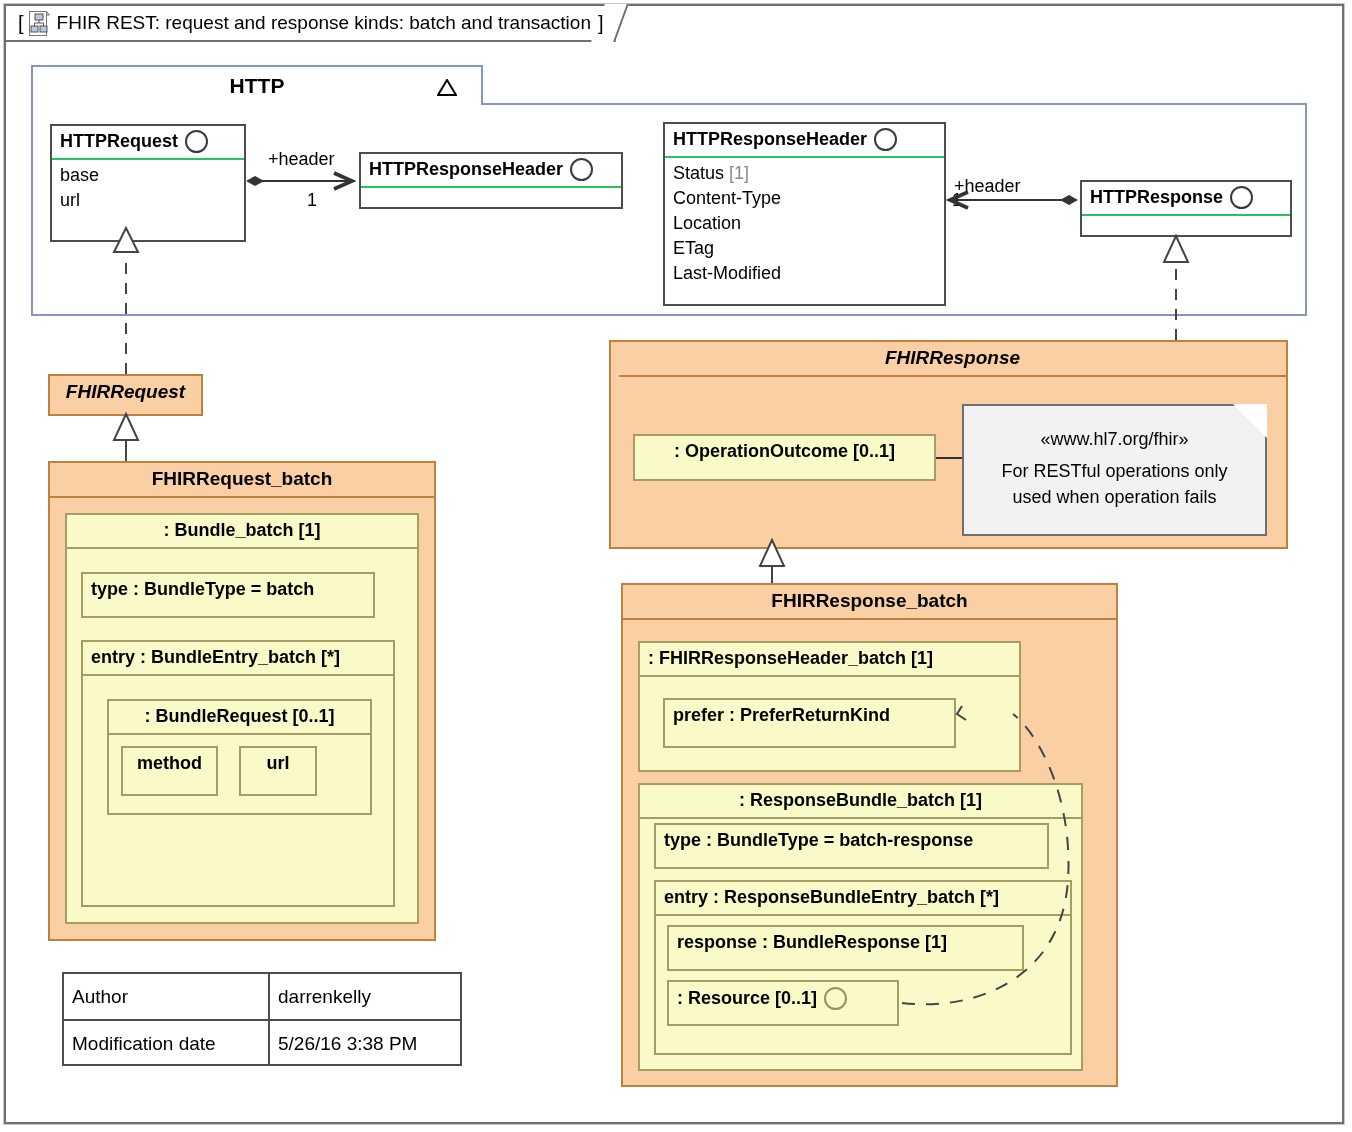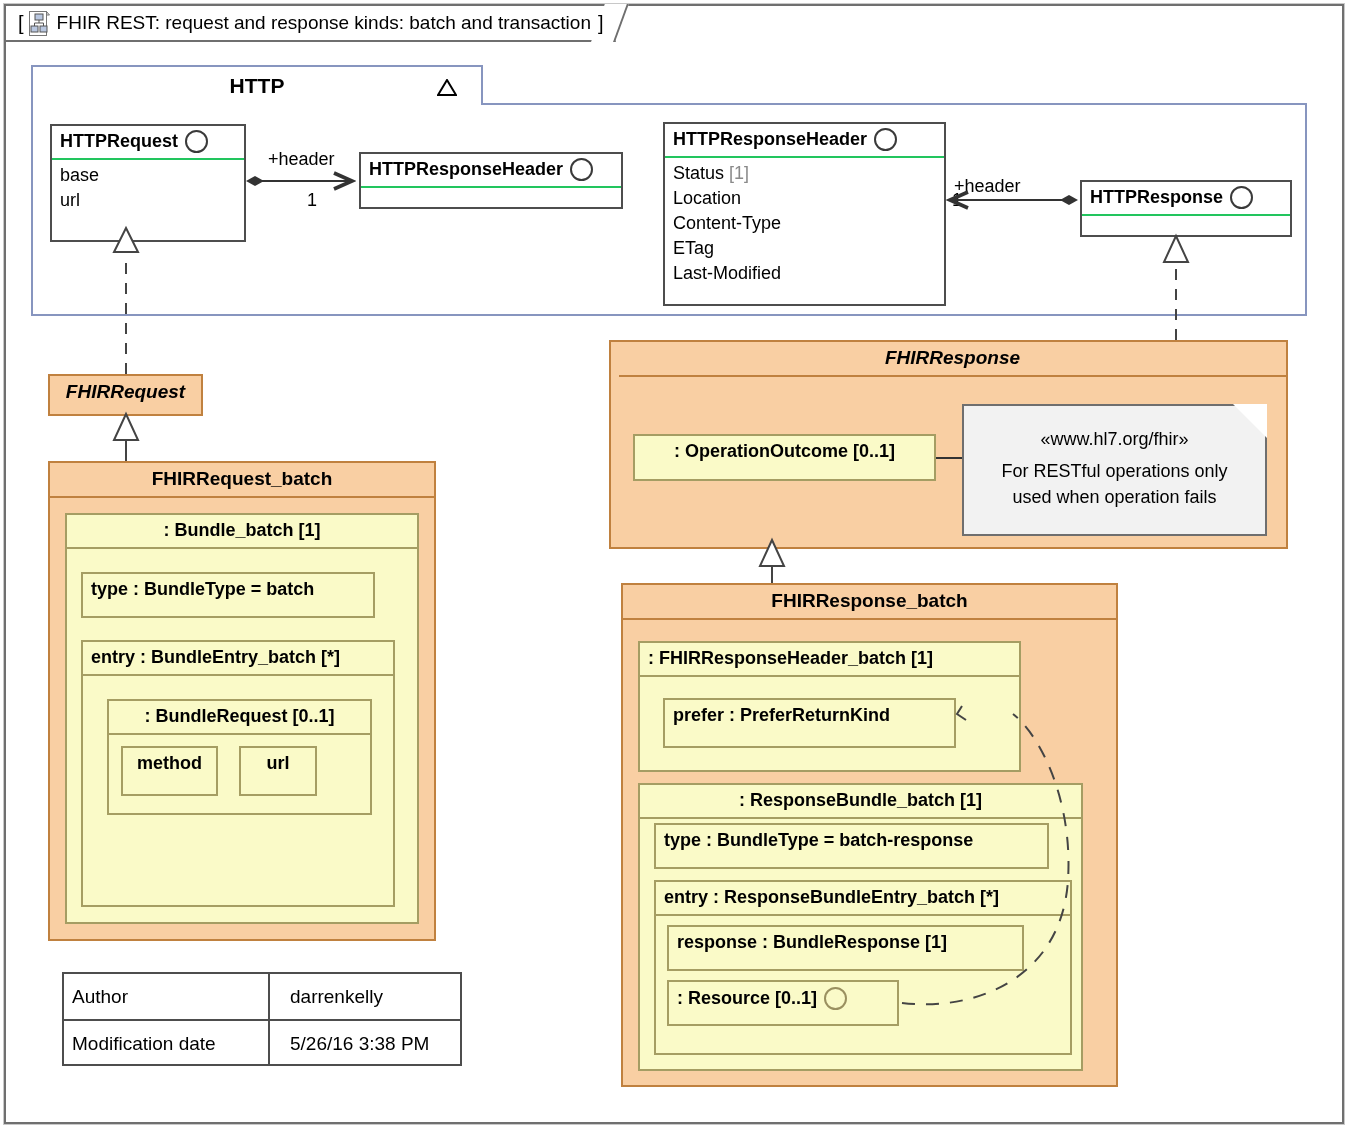--- a/index.html
+++ b/index.html
@@ -125,21 +125,21 @@
     border-top:34px solid #ffffff;
   }
   .note-txt{font-size:18px;color:#000;text-align:center;line-height:26px;padding:0 10px;}
   .note-stereo{font-size:18px;color:#000;text-align:center;padding-top:9px;margin-top:14px;}
 
   
   .meta{
     position:absolute;left:62px;top:972px;width:400px;height:94px;
     border:2px solid #4d4d4d;background:#ffffff;box-sizing:border-box;z-index:6;
   }
-  .meta-row{display:flex;height:45px;border-bottom:2px solid #4d4d4d;gap:12px;}
+  .meta-row{display:flex;height:45px;border-bottom:2px solid #4d4d4d;}
   .meta-row.last{border-bottom:none;}
   .meta-k{
     width:206px;border-right:2px solid #4d4d4d;box-sizing:border-box;
     font-size:19px;color:#000;display:flex;align-items:center;padding-left:8px;
   }
   .meta-v{font-size:19px;color:#000;display:flex;align-items:center;padding-left:8px;}
 
   
   .edge-label{position:absolute;font-size:18px;color:#000;z-index:7;white-space:nowrap;}
 
@@ -199,22 +199,22 @@
     <div class="cls-attrs" style="height:18px"></div>
   </div>
 
   <div class="cls" style="left:663px;top:122px;width:283px;height:184px;">
     <div class="cls-name">
       <span>HTTPResponseHeader</span>
       <span class="circ"></span>
     </div>
     <div class="cls-attrs">
       <div><span>Status</span> <span class="mult">[1]</span></div>
+      <div>Content-Type</div>
       <div>Location</div>
-      <div>Content-Type</div>
       <div>ETag</div>
       <div>Last-Modified</div>
     </div>
   </div>
 
   <div class="cls" style="left:1080px;top:180px;width:212px;height:57px;">
     <div class="cls-name">
       <span>HTTPResponse</span>
       <span class="circ"></span>
     </div>

